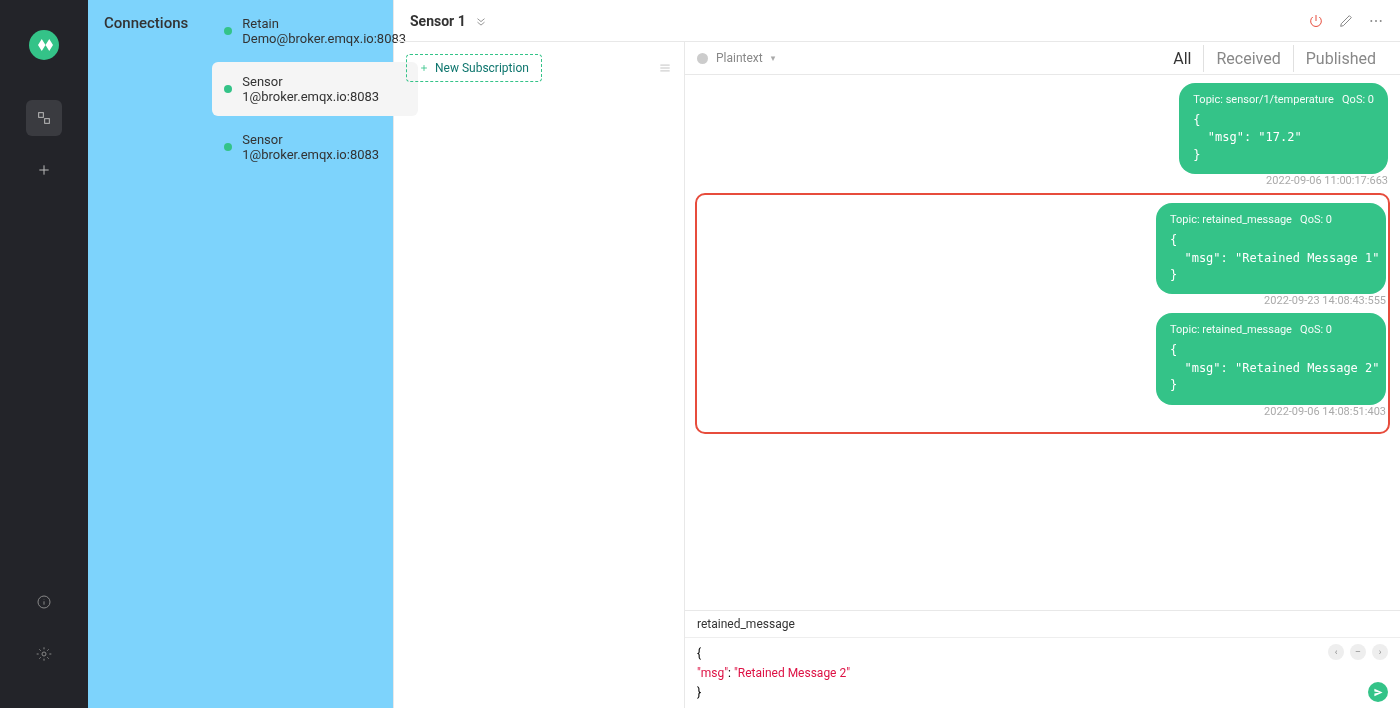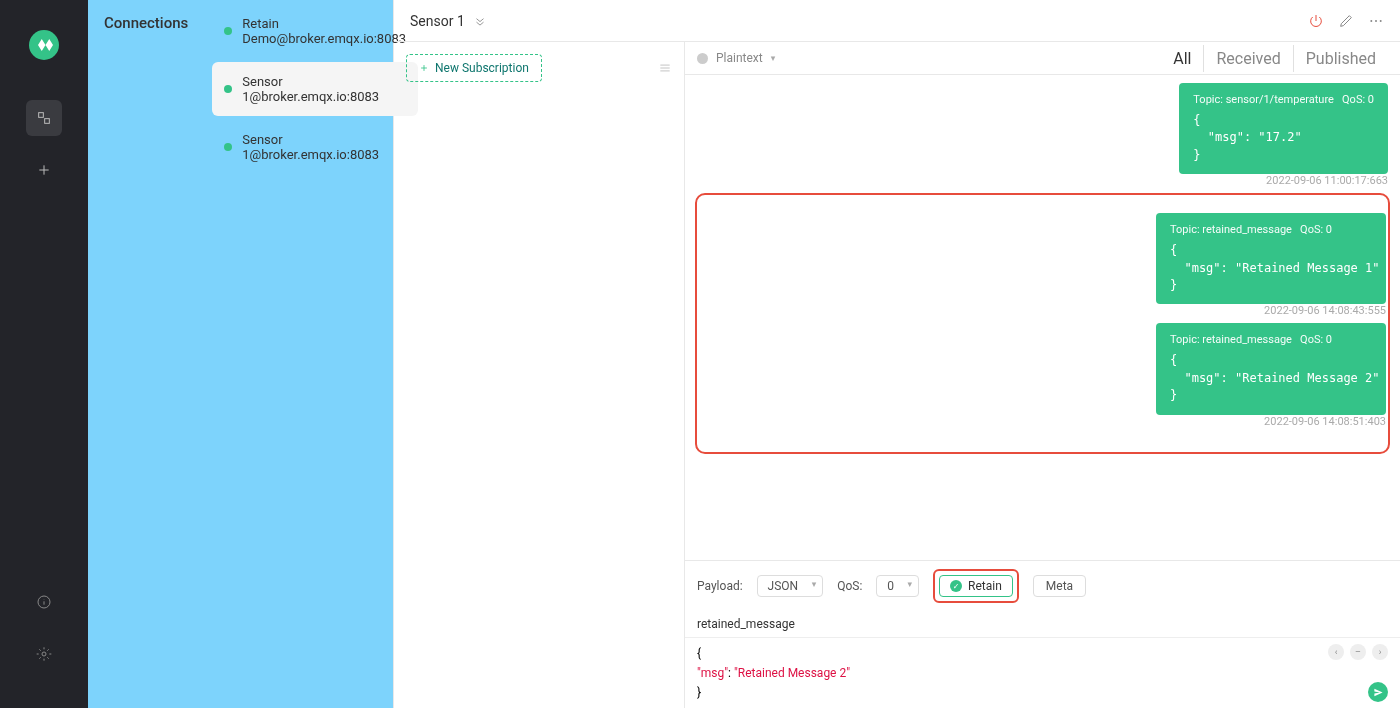--- a/index.html
+++ b/index.html
@@ -12,42 +12,42 @@
 .nav-item svg{width:16px;height:16px}
 .nav-bottom{margin-top:auto;padding-bottom:20px}
 .sidebar{width:306px;background:#7dd3fc;border-right:1px solid #e8e8e8;display:flex;flex-direction:row}
 .sidebar-header{padding:14px 16px;font-size:15px;font-weight:500;color:#333}
 .conn-list{padding:4px 8px}
 .conn{display:flex;align-items:center;padding:12px 12px;border-radius:6px;margin-bottom:4px;cursor:pointer;font-size:13px;color:#333}
 .conn.active{background:#f5f5f5}
 .dot{width:8px;height:8px;border-radius:50%;background:#34c388;margin-right:10px;flex-shrink:0}
 .main{flex:1;display:flex;flex-direction:column}
 .titlebar{height:42px;display:flex;align-items:center;padding:0 16px;border-bottom:1px solid #e8e8e8}
-.title{font-size:14px;font-weight:400;color:#333;display:flex;align-items:center;gap:8px}
+.title{font-size:14px;font-weight:700;color:#333;display:flex;align-items:center;gap:8px}
 .title-actions{margin-left:auto;display:flex;gap:14px;align-items:center}
 .icon-btn{cursor:pointer;display:flex;align-items:center;color:#888}
 .body{flex:1;display:flex;min-height:0}
 .sub-col{width:291px;border-right:1px solid #e8e8e8;padding:12px}
 .new-sub{border:1px dashed #34c388;color:#0f766e;padding:6px 12px;border-radius:4px;font-size:12px;display:inline-flex;align-items:center;gap:6px;cursor:pointer}
 .sub-col-top{display:flex;align-items:center;justify-content:space-between}
 .msg-col{flex:1;display:flex;flex-direction:column;min-height:0}
 .msg-top{height:33px;display:flex;align-items:center;padding:0 12px;border-bottom:1px solid #e8e8e8}
 .format-sel{display:flex;align-items:center;gap:8px;font-size:12px;color:#888;cursor:pointer}
 .status-dot{width:11px;height:11px;border-radius:50%;background:#ccc}
 .msg-tabs{margin-left:auto;display:flex;gap:0;font-size:16px;color:#888}
 .msg-tab{padding:4px 12px;cursor:pointer;border-left:1px solid #e0e0e0}
 .msg-tab:first-child{border-left:none}
 .msg-tab.active{color:#333}
 .msgs{flex:1;overflow:auto;padding:8px 12px;display:flex;flex-direction:column;gap:10px}
 .msg-wrap{display:flex;flex-direction:column;align-items:flex-end}
-.msg{background:#34c388;color:#fff;border-radius:4px;padding:10px 14px;max-width:230px;font-size:12px}
+.msg{background:#34c388;color:#fff;border-radius:16px;padding:10px 14px;max-width:230px;font-size:12px}
 .msg-meta{font-size:11px;margin-bottom:6px;opacity:.95}
 .msg-body{font-family:Menlo,Consolas,monospace;white-space:pre;font-size:12px;line-height:1.45}
 .msg-ts{font-size:11px;color:#aaa;margin-top:0}
-.highlight{border:2px solid #e74c3c;border-radius:10px;padding:18px 2px;margin:-4px -2px}
+.highlight{border:2px solid #e74c3c;border-radius:10px;padding:8px 2px;margin:-4px -2px}
 .highlight .msg-wrap{margin-bottom:6px}
 .composer{border-top:1px solid #e8e8e8;display:flex;flex-direction:column}
 .comp-row{display:flex;align-items:center;gap:14px;padding:8px 12px;font-size:12px;color:#555}
 .sel{border:1px solid #ddd;border-radius:4px;padding:3px 24px 3px 10px;font-size:12px;color:#555;position:relative;cursor:pointer}
 .sel::after{content:"▾";position:absolute;right:6px;color:#aaa;font-size:9px}
 .retain{border:1px solid #34c388;border-radius:4px;padding:3px 10px;display:inline-flex;align-items:center;gap:6px;cursor:pointer;color:#333}
 .retain-outer{border:2px solid #e74c3c;border-radius:6px;padding:4px}
 .retain-check{width:12px;height:12px;background:#34c388;border-radius:50%;display:inline-flex;align-items:center;justify-content:center;color:#fff;font-size:8px}
 .meta-btn{border:1px solid #ddd;border-radius:4px;padding:3px 12px;cursor:pointer}
 .topic-input{padding:6px 12px;font-size:12px;color:#333;border-bottom:1px solid #eee}
@@ -182,48 +182,35 @@
             <div class="msg-ts">2022-09-06 11:00:17:663</div>
           </div>
           <div class="highlight">
             <div class="msg-wrap">
               <div class="msg">
                 <div class="msg-meta">Topic: retained_message&nbsp;&nbsp;&nbsp;QoS: 0</div>
                 <div class="msg-body">{
   "msg": "Retained Message 1"
 }</div>
               </div>
-              <div class="msg-ts">2022-09-06 14:08:43:555</div>
+              <div class="msg-ts">2022-09-23 14:08:43:555</div>
             </div>
             <div class="msg-wrap">
               <div class="msg">
                 <div class="msg-meta">Topic: retained_message&nbsp;&nbsp;&nbsp;QoS: 0</div>
                 <div class="msg-body">{
   "msg": "Retained Message 2"
 }</div>
               </div>
               <div class="msg-ts">2022-09-06 14:08:51:403</div>
             </div>
           </div>
         </div>
 
       <div class="composer">
-        <div class="comp-row">
-          <span>Payload:</span>
-          <span class="sel">JSON</span>
-          <span>QoS:</span>
-          <span class="sel">0</span>
-          <span class="retain-outer">
-            <span class="retain">
-              <span class="retain-check">✓</span>
-              <span>Retain</span>
-            </span>
-          </span>
-          <span class="meta-btn">Meta</span>
-        </div>
         <div class="topic-input">retained_message</div>
         <div class="editor">
           <span id="editor-body">{<br>  <span class="str">"msg"</span>: <span class="str">"Retained Message 2"</span><br>}</span>
           <div class="comp-actions">
             <span class="round-btn">‹</span>
             <span class="round-btn">–</span>
             <span class="round-btn">›</span>
           </div>
           <div class="send">
             <svg width="11" height="11" viewBox="0 0 24 24">

